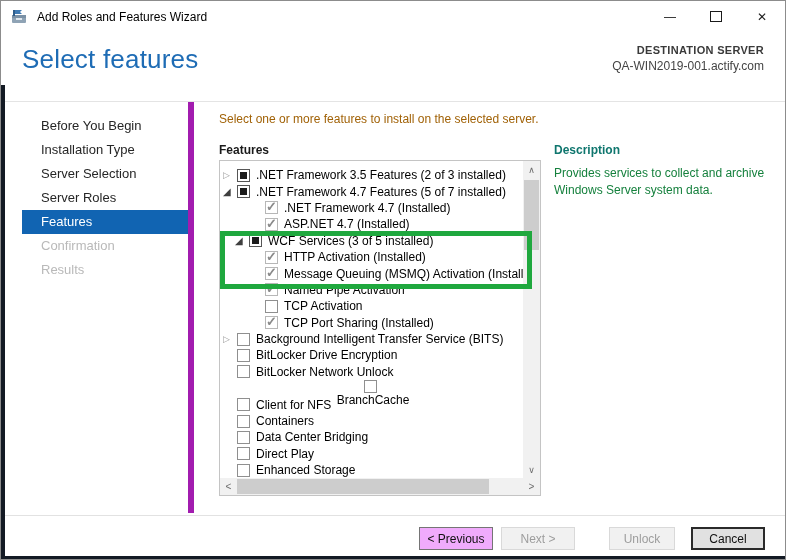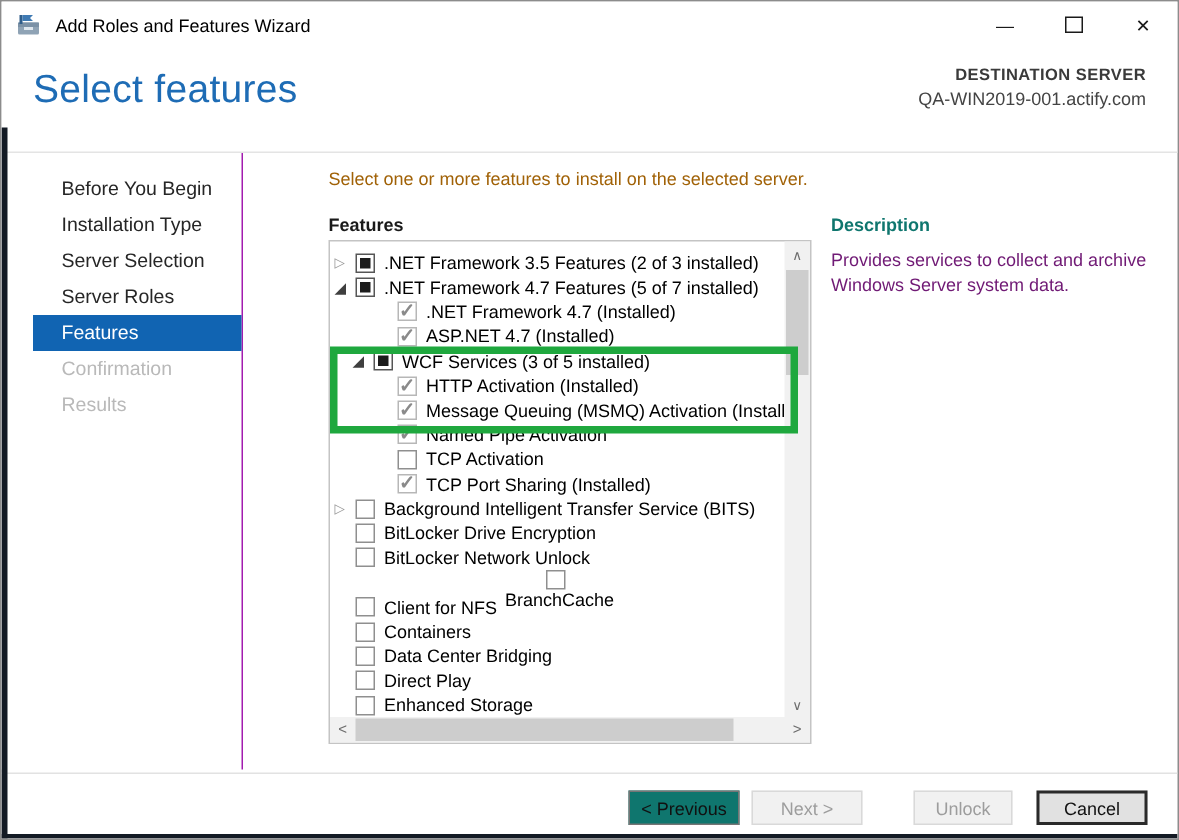--- a/index.html
+++ b/index.html
@@ -14,30 +14,30 @@
   .max-glyph{width:10px;height:9px;border:1px solid #1a1a1a;display:inline-block;}
 
   
   #header{position:absolute;top:31px;left:0;right:0;height:69px;background:#fff;border-bottom:1px solid #e4e4e4;}
   #page-title{position:absolute;left:21px;top:12px;font-size:26px;font-weight:300;color:#1e6cb5;letter-spacing:.2px;}
   #dest{position:absolute;right:21px;top:12px;text-align:right;}
   #dest .dest-label{font-size:11px;font-weight:bold;color:#3a3a3a;letter-spacing:.3px;}
   #dest .dest-server{font-size:12px;color:#444;margin-top:3px;}
 
   
-  #sidebar{position:absolute;top:101px;left:0;width:161px;bottom:46px;background:#fff;border-right:1px solid #a21caf;padding-top:12px;box-sizing:border-box;}
+  #sidebar{position:absolute;top:101px;left:0;width:193px;bottom:46px;background:#fff;border-right:6px solid #a21caf;padding-top:12px;box-sizing:border-box;}
   .nav-item{height:24px;line-height:24px;margin-left:21px;padding-left:19px;font-size:13px;color:#262626;white-space:nowrap;}
   .nav-item.selected{background:#1164b2;color:#fff;}
   .nav-item.disabled{color:#b9b9b9;}
 
   
   #instruction{position:absolute;left:218px;top:111px;font-size:12px;color:#a16207;}
   #features-label{position:absolute;left:218px;top:142px;font-size:12px;font-weight:bold;color:#1a1a1a;}
   #description-label{position:absolute;left:553px;top:142px;font-size:12px;font-weight:bold;color:#0f766e;}
-  #description-text{position:absolute;left:553px;top:164px;width:212px;font-size:12px;color:#701a75;line-height:1.45;}
+  #description-text{position:absolute;left:553px;top:164px;width:212px;font-size:12px;color:#15803d;line-height:1.45;}
 
   
   #listbox{position:absolute;left:218px;top:159px;width:322px;height:336px;background:#fff;border:1px solid #c4c4c4;box-sizing:border-box;}
   #tree-rows{position:absolute;left:0;top:0;right:17px;bottom:17px;overflow:hidden;padding-top:6px;}
   .tree-row{height:16.4px;display:flex;align-items:center;white-space:nowrap;font-size:12px;color:#000;}
   .exp{width:14px;flex:none;text-align:left;}
   .exp.collapsed{font-size:9px;color:#9a9a9a;}
   .exp.expanded{font-size:10px;color:#3f3f3f;}
   .cb{width:13px;height:13px;flex:none;box-sizing:border-box;background:#fff;position:relative;margin-right:6px;}
   .cb.unchecked{border:1px solid #8f8f8f;}
@@ -57,21 +57,21 @@
   #hscroll .arrow.left{left:0;}
   #hscroll .arrow.right{right:0;}
   #hthumb{position:absolute;top:1px;bottom:1px;left:17px;width:252px;background:#cdcdcd;}
 
   
   #highlight-box{position:absolute;left:219px;top:230px;width:312px;height:58px;border:5px solid #1fa83e;box-sizing:border-box;z-index:6;pointer-events:none;}
 
   
   #footer-sep{position:absolute;left:0;right:0;top:514px;height:1px;background:#e2e2e2;}
   .btn{position:absolute;top:526px;height:23px;font-family:"Liberation Sans",sans-serif;font-size:12px;display:flex;align-items:center;justify-content:center;box-sizing:border-box;padding:0;}
-  .btn.enabled{background:#0f766e;border:1px solid #757575;color:#111;}
+  .btn.enabled{background:#f0abfc;border:1px solid #757575;color:#111;}
   .btn.disabled{background:#f1f1f1;border:1px solid #d9d9d9;color:#9d9d9d;}
   .btn.default{background:#e1e1e1;border:2px solid #2a2a2a;color:#111;}
   #btn-previous{left:418px;width:74px;}
   #btn-next{left:500px;width:74px;}
   #btn-install{left:608px;width:66px;}
   #btn-cancel{left:690px;width:74px;}
 
   
   #edge-left{position:absolute;left:0;top:84px;width:4px;bottom:0;background:#131a24;z-index:9;}
   #edge-bottom{position:absolute;left:0;right:0;bottom:0;height:3px;background:#131a24;z-index:9;}

